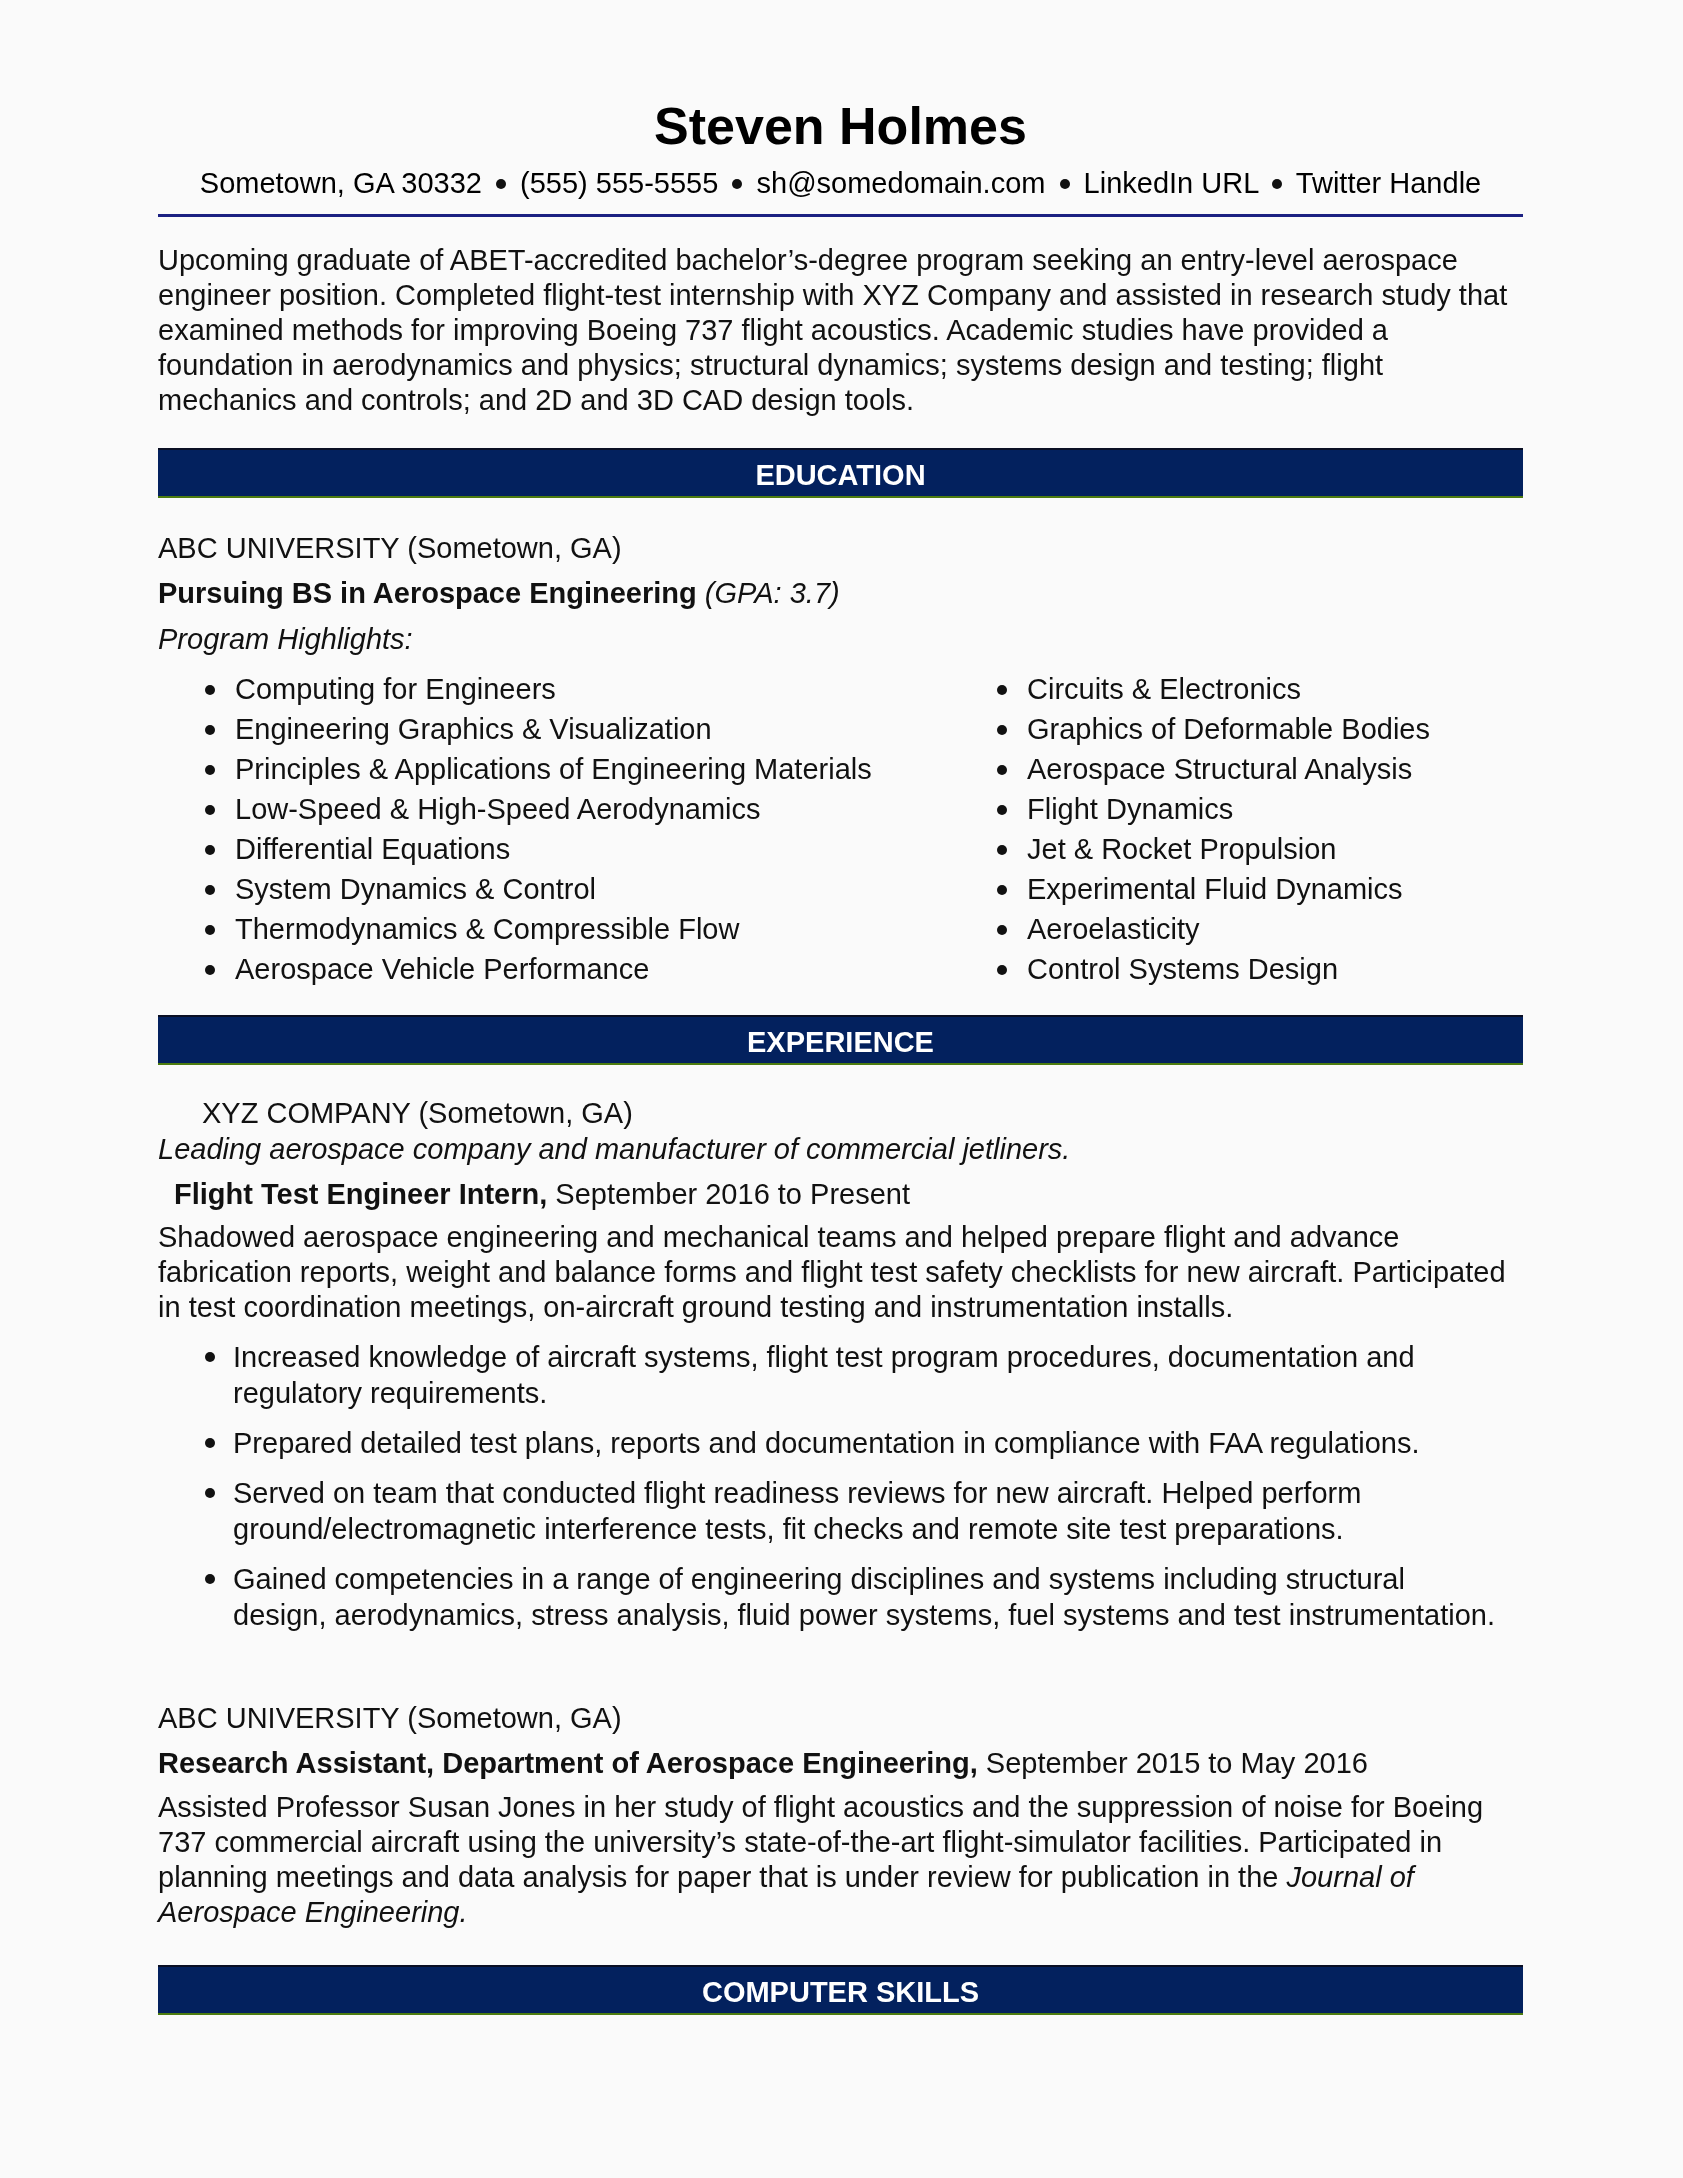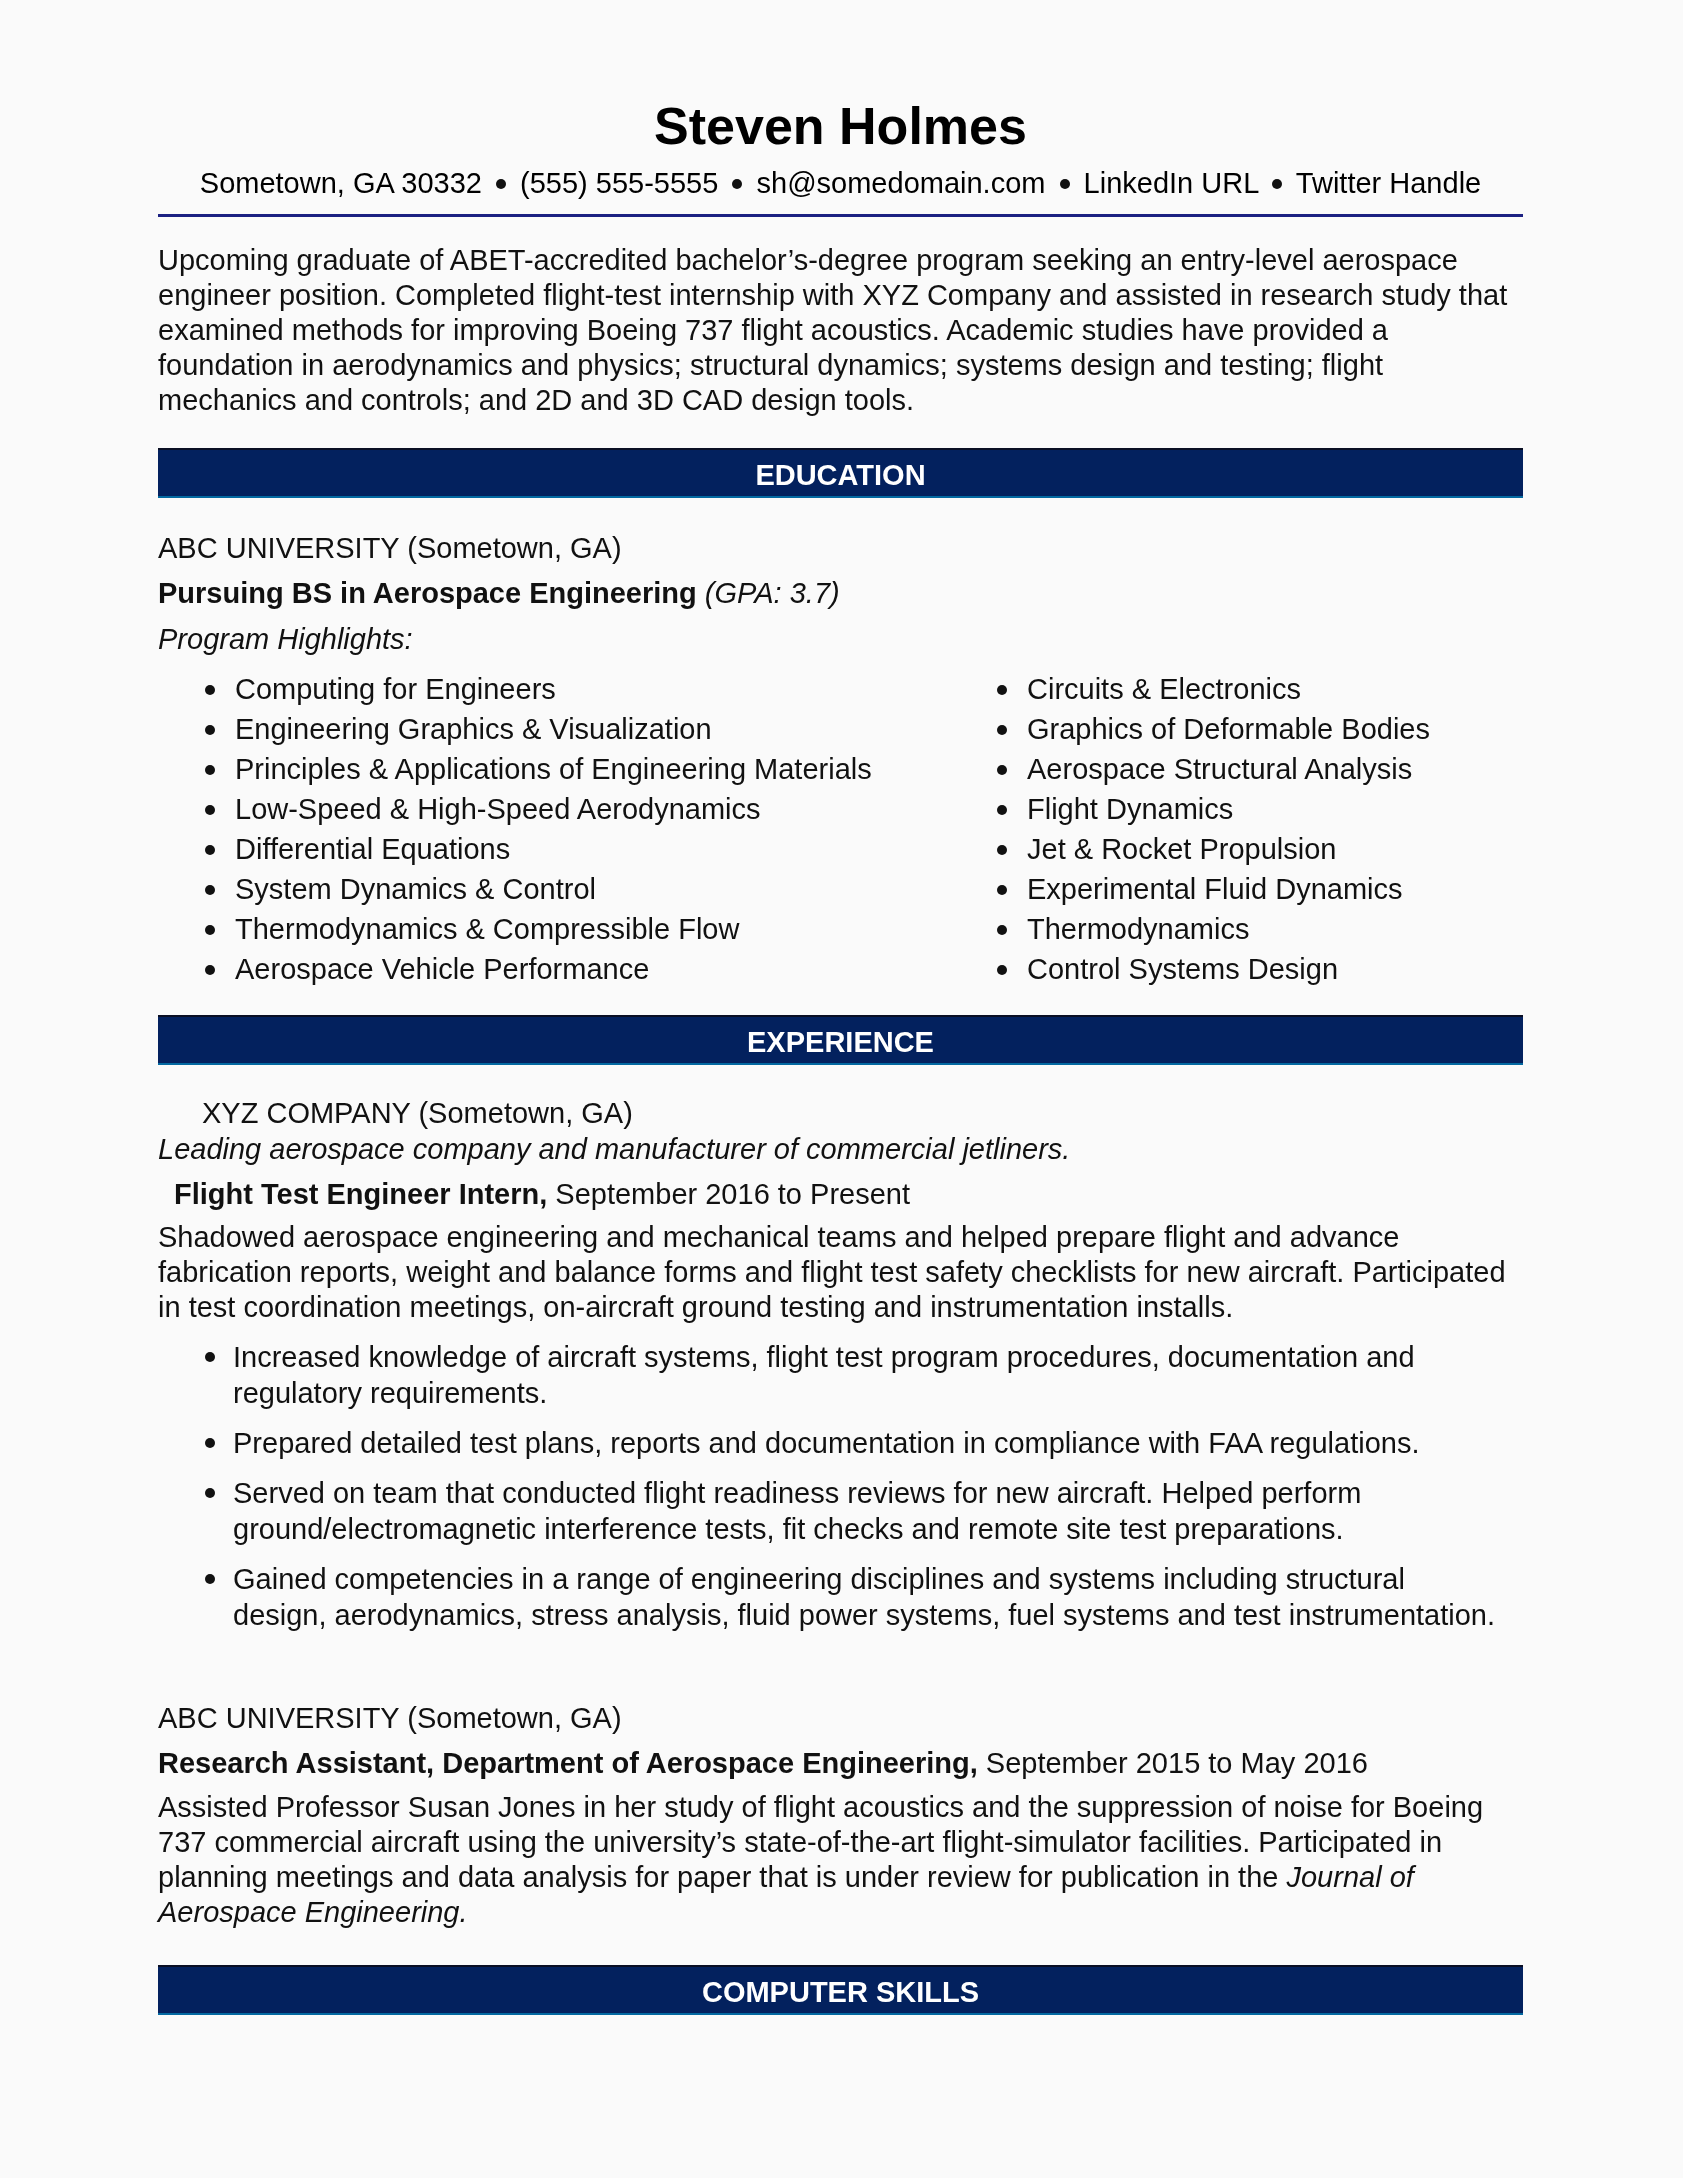--- a/index.html
+++ b/index.html
@@ -20,21 +20,21 @@
   .contact .sep { display: inline-block; width: 10px; height: 10px; background: #111; border-radius: 50%; margin: 0 6px 2px 6px; vertical-align: middle; }
   .rule { position: absolute; top: 214px; left: 0; width: 100%; height: 3px; background: #1c2182; }
   .summary {
     position: absolute; top: 243px; left: 0; width: 100%;
     font-size: 29px; line-height: 35px;
   }
   .bar {
     position: absolute; left: 0; width: 100%; height: 50px;
     background: #03215e; color: #fff; font-weight: bold; font-size: 29px;
     text-align: center; line-height: 50px;
-    border-top: 2px solid #0a0f24; border-bottom: 2px solid #0369a1; box-sizing: border-box;
+    border-top: 2px solid #0a0f24; border-bottom: 2px solid #4d7c0f; box-sizing: border-box;
   }
   .line { position: absolute; left: 0; font-size: 29px; line-height: 36px; white-space: nowrap; }
   .b { font-weight: bold; }
   .i { font-style: italic; }
   .col { position: absolute; margin: 0; padding: 0; list-style: none; }
   .col li { position: relative; font-size: 29px; line-height: 40px; height: 40px; white-space: nowrap; padding-left: 77px; }
   .col li::before {
     content: ""; position: absolute; left: 47px; top: 16px; width: 10px; height: 10px; border-radius: 50%; background: #111;
   }
   .para { position: absolute; left: 0; width: 100%; font-size: 29px; line-height: 35px; }
@@ -86,21 +86,21 @@
     <li>Thermodynamics &amp; Compressible Flow</li>
     <li>Aerospace Vehicle Performance</li>
   </ul>
   <ul class="col" style="top:669px; left:792px;">
     <li>Circuits &amp; Electronics</li>
     <li>Graphics of Deformable Bodies</li>
     <li>Aerospace Structural Analysis</li>
     <li>Flight Dynamics</li>
     <li>Jet &amp; Rocket Propulsion</li>
     <li>Experimental Fluid Dynamics</li>
-    <li>Thermodynamics</li>
+    <li>Aeroelasticity</li>
     <li>Control Systems Design</li>
   </ul>
 
   <div class="bar" style="top:1015px;">EXPERIENCE</div>
 
   <div class="line" style="top:1095px;margin-left:44px;">XYZ COMPANY (Sometown, GA)</div>
   <div class="line i" style="top:1131px;">Leading aerospace company and manufacturer of commercial jetliners.</div>
   <div class="line" style="top:1176px;margin-left:16px;">
     <span class="b">Flight Test Engineer Intern,</span>
     <span>September 2016 to Present</span>

